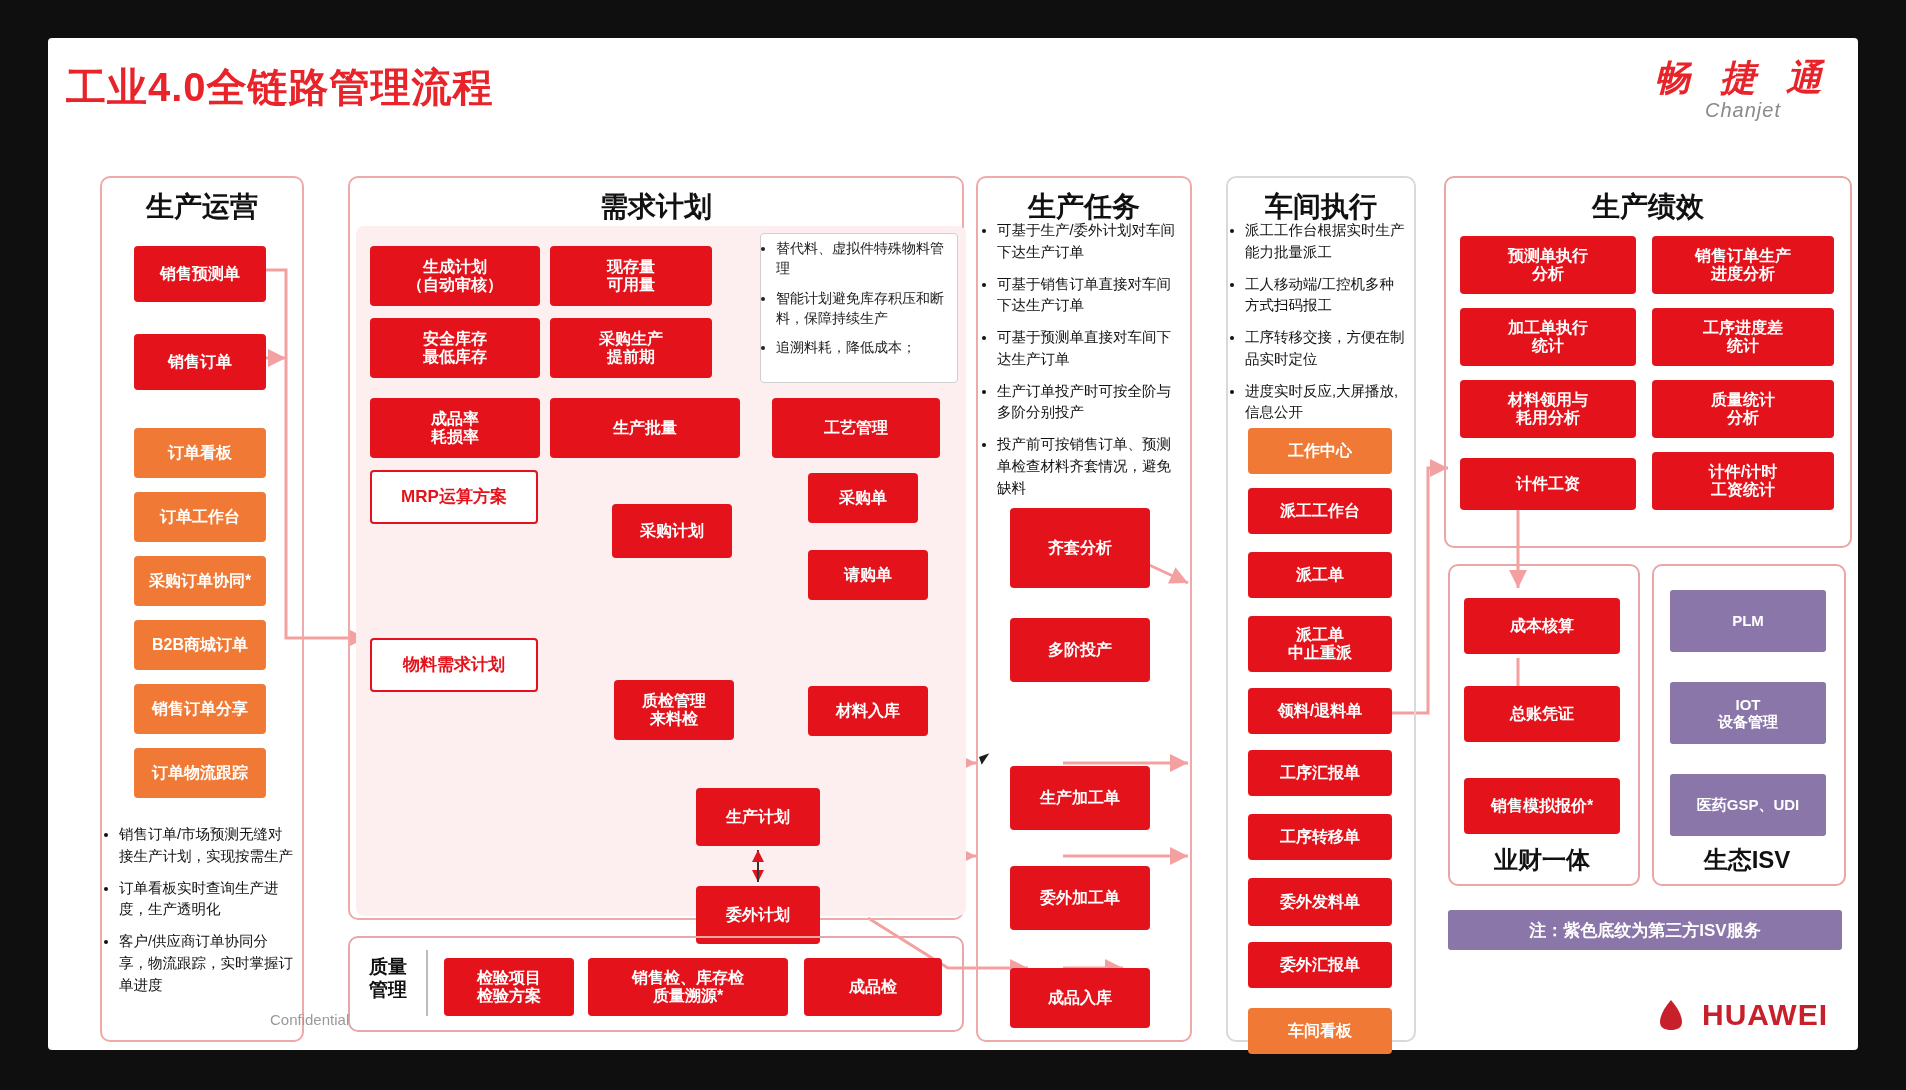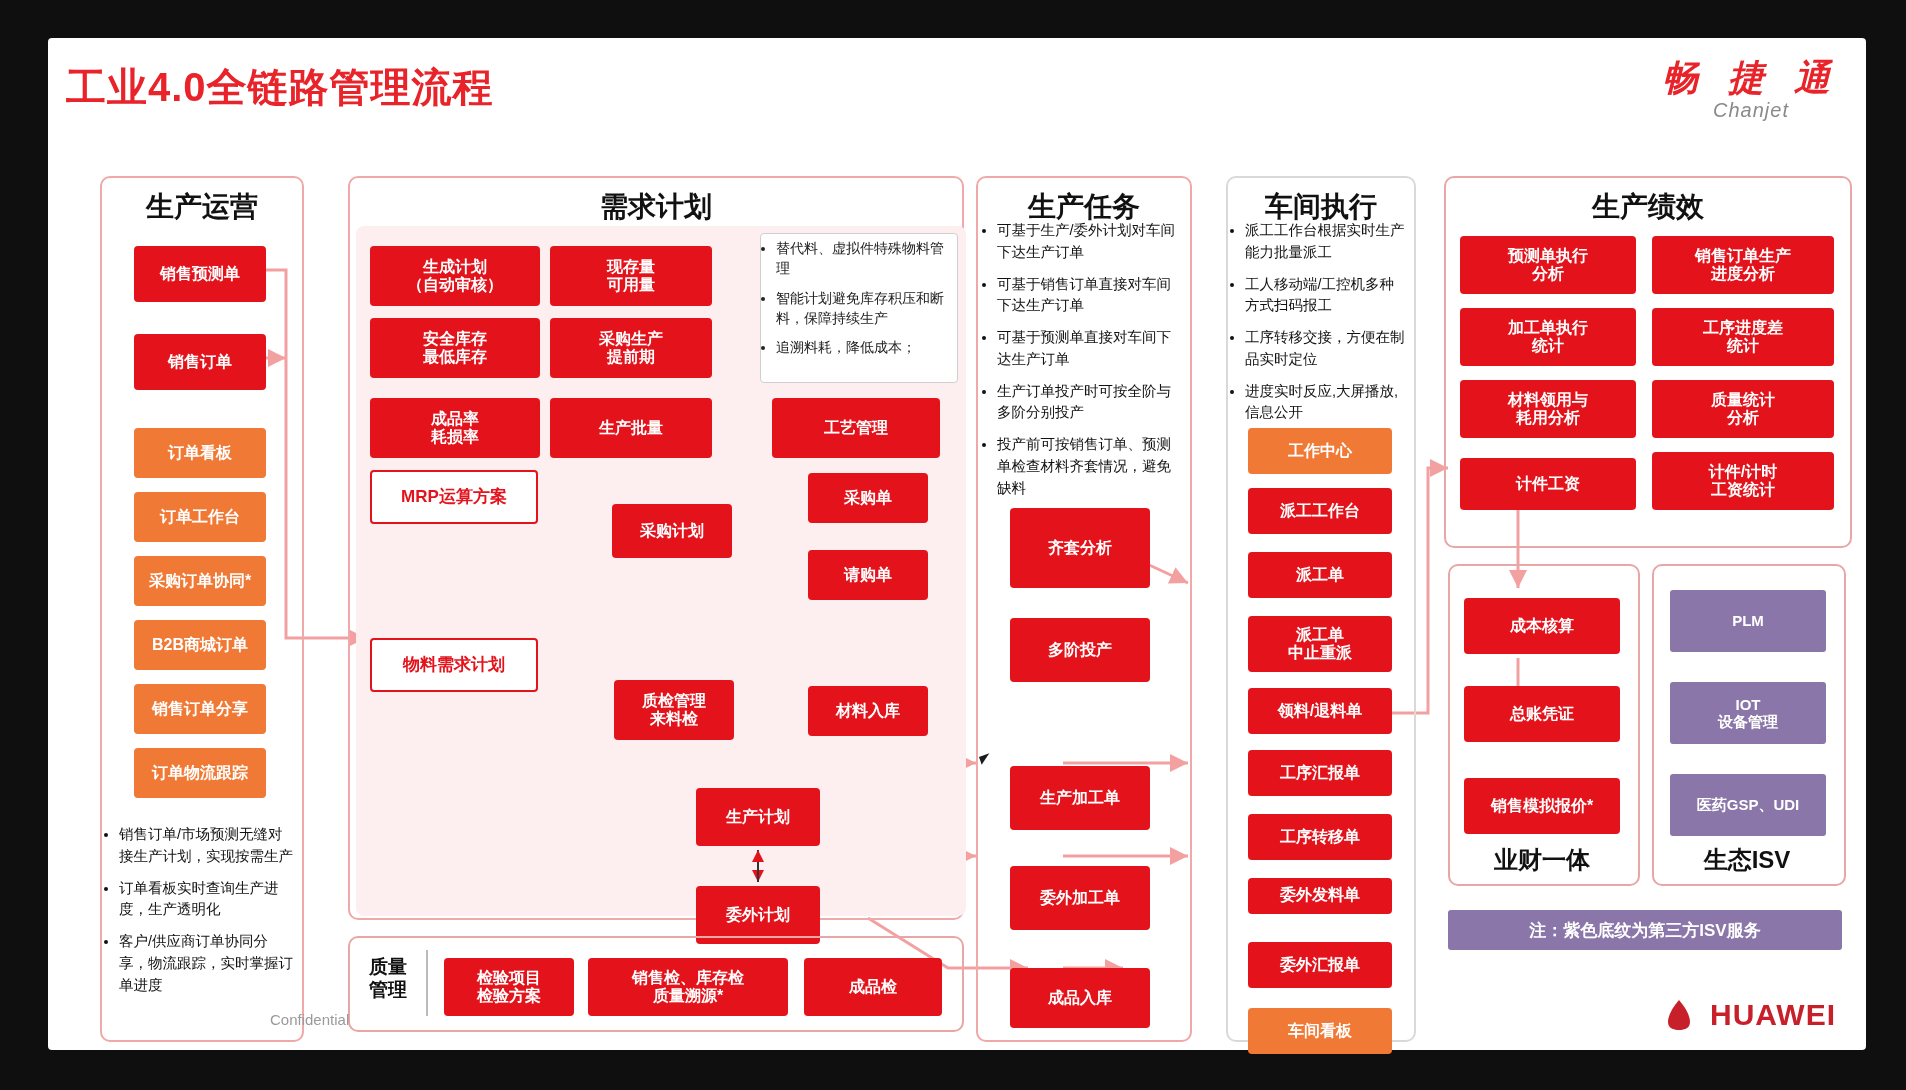--- a/index.html
+++ b/index.html
@@ -1,18 +1,18 @@
 <!DOCTYPE html>
 <html><head>
 <meta charset="utf-8">
 <style>
   html,body{margin:0;padding:0;background:#0f0f0f;}
   body{width:1906px;height:1090px;font-family:"Liberation Sans","DejaVu Sans",sans-serif;}
   .screen{position:relative;width:1906px;height:1090px;background:#0f0f0f;overflow:hidden;}
-  .slide{position:absolute;left:48px;top:38px;width:1810px;height:1012px;background:#ffffff;border-radius:4px;padding-left:8px;}
+  .slide{position:absolute;left:48px;top:38px;width:1810px;height:1012px;background:#ffffff;border-radius:4px;}
   .title{position:absolute;left:18px;top:22px;font-size:40px;font-weight:bold;color:#e8232a;letter-spacing:1px;}
   .logo{position:absolute;right:26px;top:16px;text-align:center;}
   .logo .cn{font-size:36px;font-weight:bold;color:#e8232a;letter-spacing:10px;font-style:italic;}
   .logo .en{font-size:20px;color:#8a8a8a;font-style:italic;margin-top:-4px;letter-spacing:1px;}
   .panel{position:absolute;border:2px solid #f0a9a9;border-radius:10px;}
   .panel-title{position:absolute;left:0;right:0;top:10px;text-align:center;font-size:28px;font-weight:bold;color:#111;}
   .box{position:absolute;display:flex;align-items:center;justify-content:center;text-align:center;border-radius:4px;line-height:1.15;box-sizing:border-box;}
   .red{background:#e3121b;color:#fff;font-size:16px;font-weight:bold;}
   .orange{background:#f07a35;color:#fff;font-size:16px;font-weight:bold;}
   .white{background:#fff;color:#e3121b;font-size:17px;font-weight:bold;border:2px solid #e3121b;}
@@ -110,35 +110,35 @@
     <div class="box red" style="left:322px;top:208px;width:170px;height:60px;white-space:pre-line;">生成计划
 （自动审核）</div>
     <div class="box red" style="left:502px;top:208px;width:162px;height:60px;white-space:pre-line;">现存量
 可用量</div>
     <div class="box red" style="left:322px;top:280px;width:170px;height:60px;white-space:pre-line;">安全库存
 最低库存</div>
     <div class="box red" style="left:502px;top:280px;width:162px;height:60px;white-space:pre-line;">采购生产
 提前期</div>
     <div class="box red" style="left:322px;top:360px;width:170px;height:60px;white-space:pre-line;">成品率
 耗损率</div>
-    <div class="box red" style="left:502px;top:360px;width:162px;height:60px;white-space:pre-line;">生产批量</div>
+    <div class="box red" style="left:502px;top:360px;width:190px;height:60px;white-space:pre-line;">生产批量</div>
     <div class="box red" style="left:724px;top:360px;width:168px;height:60px;">工艺管理</div>
 
     <div class="whitecard" style="left:712px;top:195px;width:196px;height:148px;"></div>
     <div class="note" style="left:712px;top:200px;width:196px;">
       <ul>
         <li>替代料、虚拟件特殊物料管理</li>
         <li>智能计划避免库存积压和断料，保障持续生产</li>
         <li>追溯料耗，降低成本；</li>
       </ul>
     </div>
 
     <div class="box white" style="left:322px;top:432px;width:168px;height:54px;">MRP运算方案</div>
     <div class="box red" style="left:564px;top:466px;width:120px;height:54px;">采购计划</div>
-    <div class="box red" style="left:760px;top:435px;width:120px;height:50px;">采购单</div>
+    <div class="box red" style="left:760px;top:435px;width:110px;height:50px;">采购单</div>
     <div class="box red" style="left:760px;top:512px;width:120px;height:50px;">请购单</div>
     <div class="box white" style="left:322px;top:600px;width:168px;height:54px;">物料需求计划</div>
     <div class="box red" style="left:566px;top:642px;width:120px;height:60px;white-space:pre-line;">质检管理
 来料检</div>
     <div class="box red" style="left:760px;top:648px;width:120px;height:50px;">材料入库</div>
     <div class="box red" style="left:648px;top:750px;width:124px;height:58px;">生产计划</div>
     <div class="box red" style="left:648px;top:848px;width:124px;height:58px;">委外计划</div>
 
     <svg class="conn">
       <g stroke="#333" stroke-width="2" fill="none">
@@ -187,21 +187,21 @@
       </ul>
     </div>
     <div class="box orange" style="left:1200px;top:390px;width:144px;height:46px;">工作中心</div>
     <div class="box red" style="left:1200px;top:450px;width:144px;height:46px;">派工工作台</div>
     <div class="box red" style="left:1200px;top:514px;width:144px;height:46px;">派工单</div>
     <div class="box red" style="left:1200px;top:578px;width:144px;height:56px;white-space:pre-line;">派工单
 中止重派</div>
     <div class="box red" style="left:1200px;top:650px;width:144px;height:46px;">领料/退料单</div>
     <div class="box red" style="left:1200px;top:712px;width:144px;height:46px;">工序汇报单</div>
     <div class="box red" style="left:1200px;top:776px;width:144px;height:46px;">工序转移单</div>
-    <div class="box red" style="left:1200px;top:840px;width:144px;height:36px;font-family:Liberation Mono, monospace;">委外发料单</div>
+    <div class="box red" style="left:1200px;top:840px;width:144px;height:48px;">委外发料单</div>
     <div class="box red" style="left:1200px;top:904px;width:144px;height:46px;">委外汇报单</div>
     <div class="box orange" style="left:1200px;top:970px;width:144px;height:46px;">车间看板</div>
 
     <div class="panel" style="left:1396px;top:138px;width:404px;height:368px;border-color:#e9a6a6;">
       <div class="panel-title">生产绩效</div>
     </div>
     <div class="box red" style="left:1412px;top:198px;width:176px;height:58px;white-space:pre-line;">预测单执行
 分析</div>
     <div class="box red" style="left:1604px;top:198px;width:182px;height:58px;white-space:pre-line;">销售订单生产
 进度分析</div>

